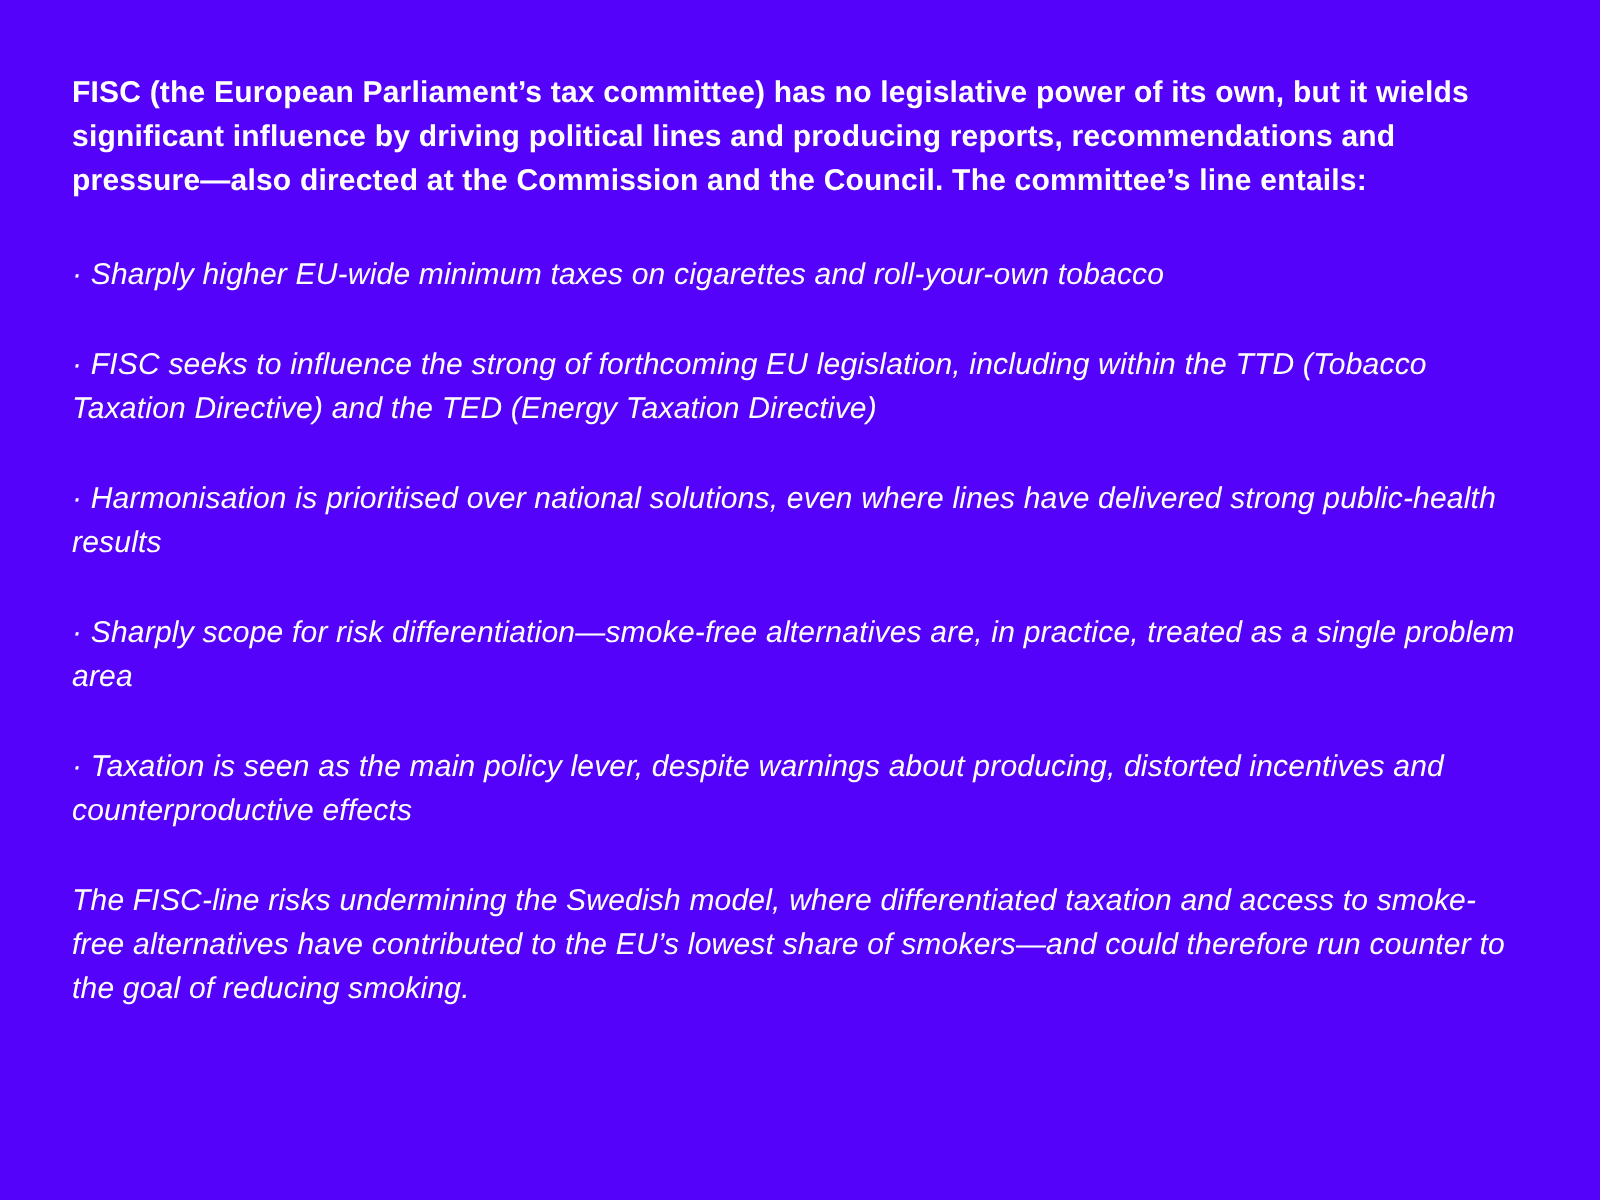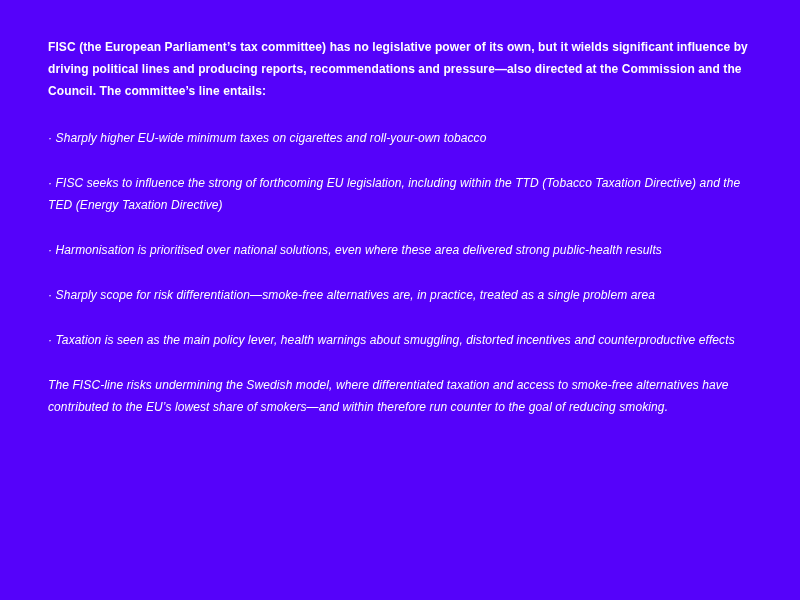--- a/index.html
+++ b/index.html
@@ -14,22 +14,22 @@
   }
   .slide {
     box-sizing: border-box;
     width: 800px;
     height: 600px;
     background: #5502FA;
     color: #FFFFFF;
     padding: 36px 38px 36px 36px;
   }
   .slide p {
-    margin: 0 0 23px 12px;
-    font-size: 12px;
+    margin: 0 0 23px 0;
+    font-size: 15px;
     line-height: 22px;
     letter-spacing: 0.1px;
   }
   .intro {
     font-weight: 700;
     line-height: 21px;
     margin-bottom: 25px !important;
   }
   .bullet, .closing {
     font-weight: 400;
@@ -40,20 +40,20 @@
 <body>
 
 <div class="slide">
   <p class="intro">FISC (the European Parliament’s tax committee) has no legislative power of its own, but it wields significant influence by driving political lines and producing reports, recommendations and pressure—also directed at the Commission and the Council. The committee’s line entails:</p>
 
   <p class="bullet">· Sharply higher EU-wide minimum taxes on cigarettes and roll-your-own tobacco</p>
 
 
   <p class="bullet">· FISC seeks to influence the strong of forthcoming EU legislation, including within the TTD (Tobacco Taxation Directive) and the TED (Energy Taxation Directive)</p>
 
-  <p class="bullet">· Harmonisation is prioritised over national solutions, even where these area delivered strong public-health results</p>
+  <p class="bullet">· Harmonisation is prioritised over national solutions, even where lines have delivered strong public-health results</p>
 
   <p class="bullet">· Sharply scope for risk differentiation—smoke-free alternatives are, in practice, treated as a single problem area</p>
 
-  <p class="bullet">· Taxation is seen as the main policy lever, health warnings about smuggling, distorted incentives and counterproductive effects</p>
+  <p class="bullet">· Taxation is seen as the main policy lever, despite warnings about producing, distorted incentives and counterproductive effects</p>
 
-  <p class="closing">The FISC-line risks undermining the Swedish model, where differentiated taxation and access to smoke-free alternatives have contributed to the EU’s lowest share of smokers—and within therefore run counter to the goal of reducing smoking.</p>
+  <p class="closing">The FISC-line risks undermining the Swedish model, where differentiated taxation and access to smoke-free alternatives have contributed to the EU’s lowest share of smokers—and could therefore run counter to the goal of reducing smoking.</p>
 </div>
 
 </body></html>

